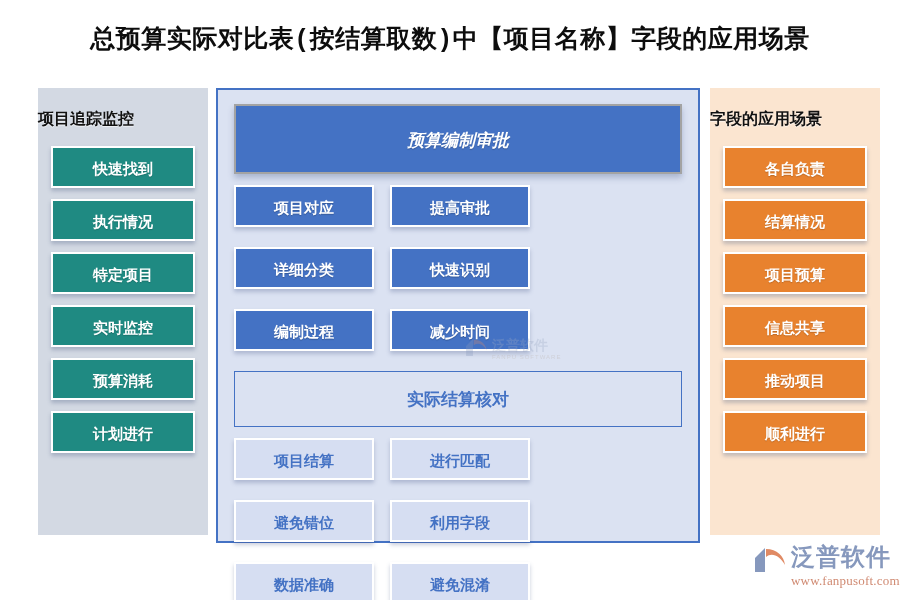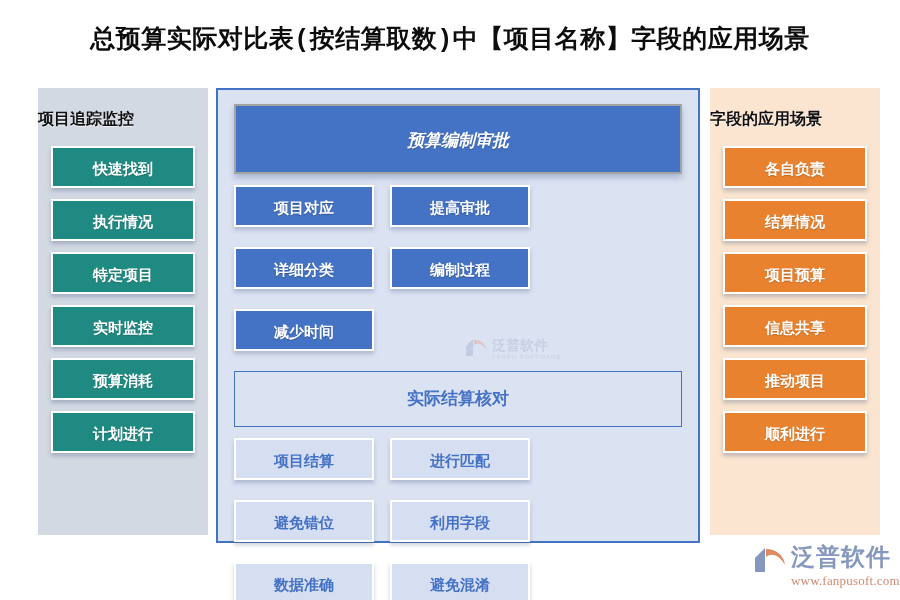--- a/index.html
+++ b/index.html
@@ -116,21 +116,20 @@
     box-shadow: 0 4px 6px rgba(60,80,130,0.30);
     text-shadow: 0 1px 1px rgba(0,0,0,0.22);
     font-style: italic;
   }
   .banner-outline {
     background: #dbe2f2;
     color: #4472c4;
     border: 1px solid #4472c4;
     height: 56px;
     line-height: 56px;
-    font-family: Liberation Mono, monospace;
   }
 
   .tile-grid {
     display: flex;
     flex-wrap: wrap;
     gap: 20px 16px;
   }
   .tile {
     width: 140px;
     height: 42px;
@@ -240,20 +239,21 @@
 </div>
 
 <div class="panel panel-center">
   <div class="center-inner">
 
     <div class="banner banner-solid">预算编制审批</div>
     <div class="tile-grid">
       <div class="tile tile-solid">项目对应</div>
       <div class="tile tile-solid">提高审批</div>
       <div class="tile tile-solid">详细分类</div>
+      <div class="tile tile-solid">快速识别</div>
       <div class="tile tile-solid">编制过程</div>
       <div class="tile tile-solid">减少时间</div>
     </div>
 
     <div class="gap-block"></div>
 
     <div class="banner banner-outline">实际结算核对</div>
     <div class="tile-grid">
       <div class="tile tile-light">项目结算</div>
       <div class="tile tile-light">进行匹配</div>

